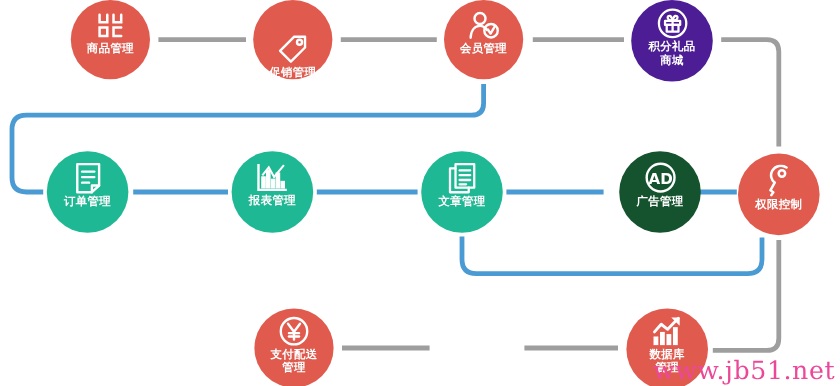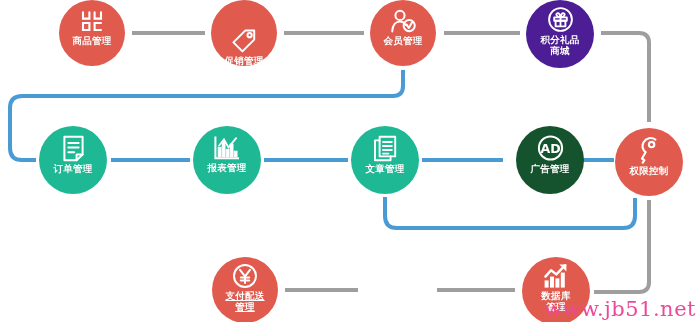--- a/index.html
+++ b/index.html
@@ -206,21 +206,21 @@
       <svg width="24" height="27" viewBox="0 0 24 27">
         <g fill="none" stroke="#ffffff" stroke-width="2.1" stroke-linecap="round" stroke-linejoin="round">
           <path d="M18.4 2.6 C14.6 -0.2 9 1 6.6 5.2 C4.6 8.8 5.6 13 8.6 15.2 L5 21.6 L7.4 23.2 L5.8 25.6"></path>
           <circle cx="14.6" cy="7.6" r="2.7"></circle>
         </g>
       </svg>
     </span>
     <span class="lbl">权限控制</span>
   </div>
 
-  <div class="node two-line" style="left:212px;top:257px;width:66px;height:66px;background:#e05b4e;text-decoration:underline;">
+  <div class="node two-line" style="left:212px;top:257px;width:66px;height:66px;background:#e05b4e;">
     <span class="glyph">
       <svg width="26" height="26" viewBox="0 0 26 26">
         <g fill="none" stroke="#ffffff" stroke-width="2" stroke-linecap="round" stroke-linejoin="round">
           <circle cx="13" cy="13" r="11"></circle>
           <path d="M8 6.8 L13 13.4 L18 6.8"></path>
           <path d="M13 13.4 L13 20"></path>
           <path d="M8.8 14.6 L17.2 14.6"></path>
           <path d="M8.8 17.4 L17.2 17.4"></path>
         </g>
       </svg>

